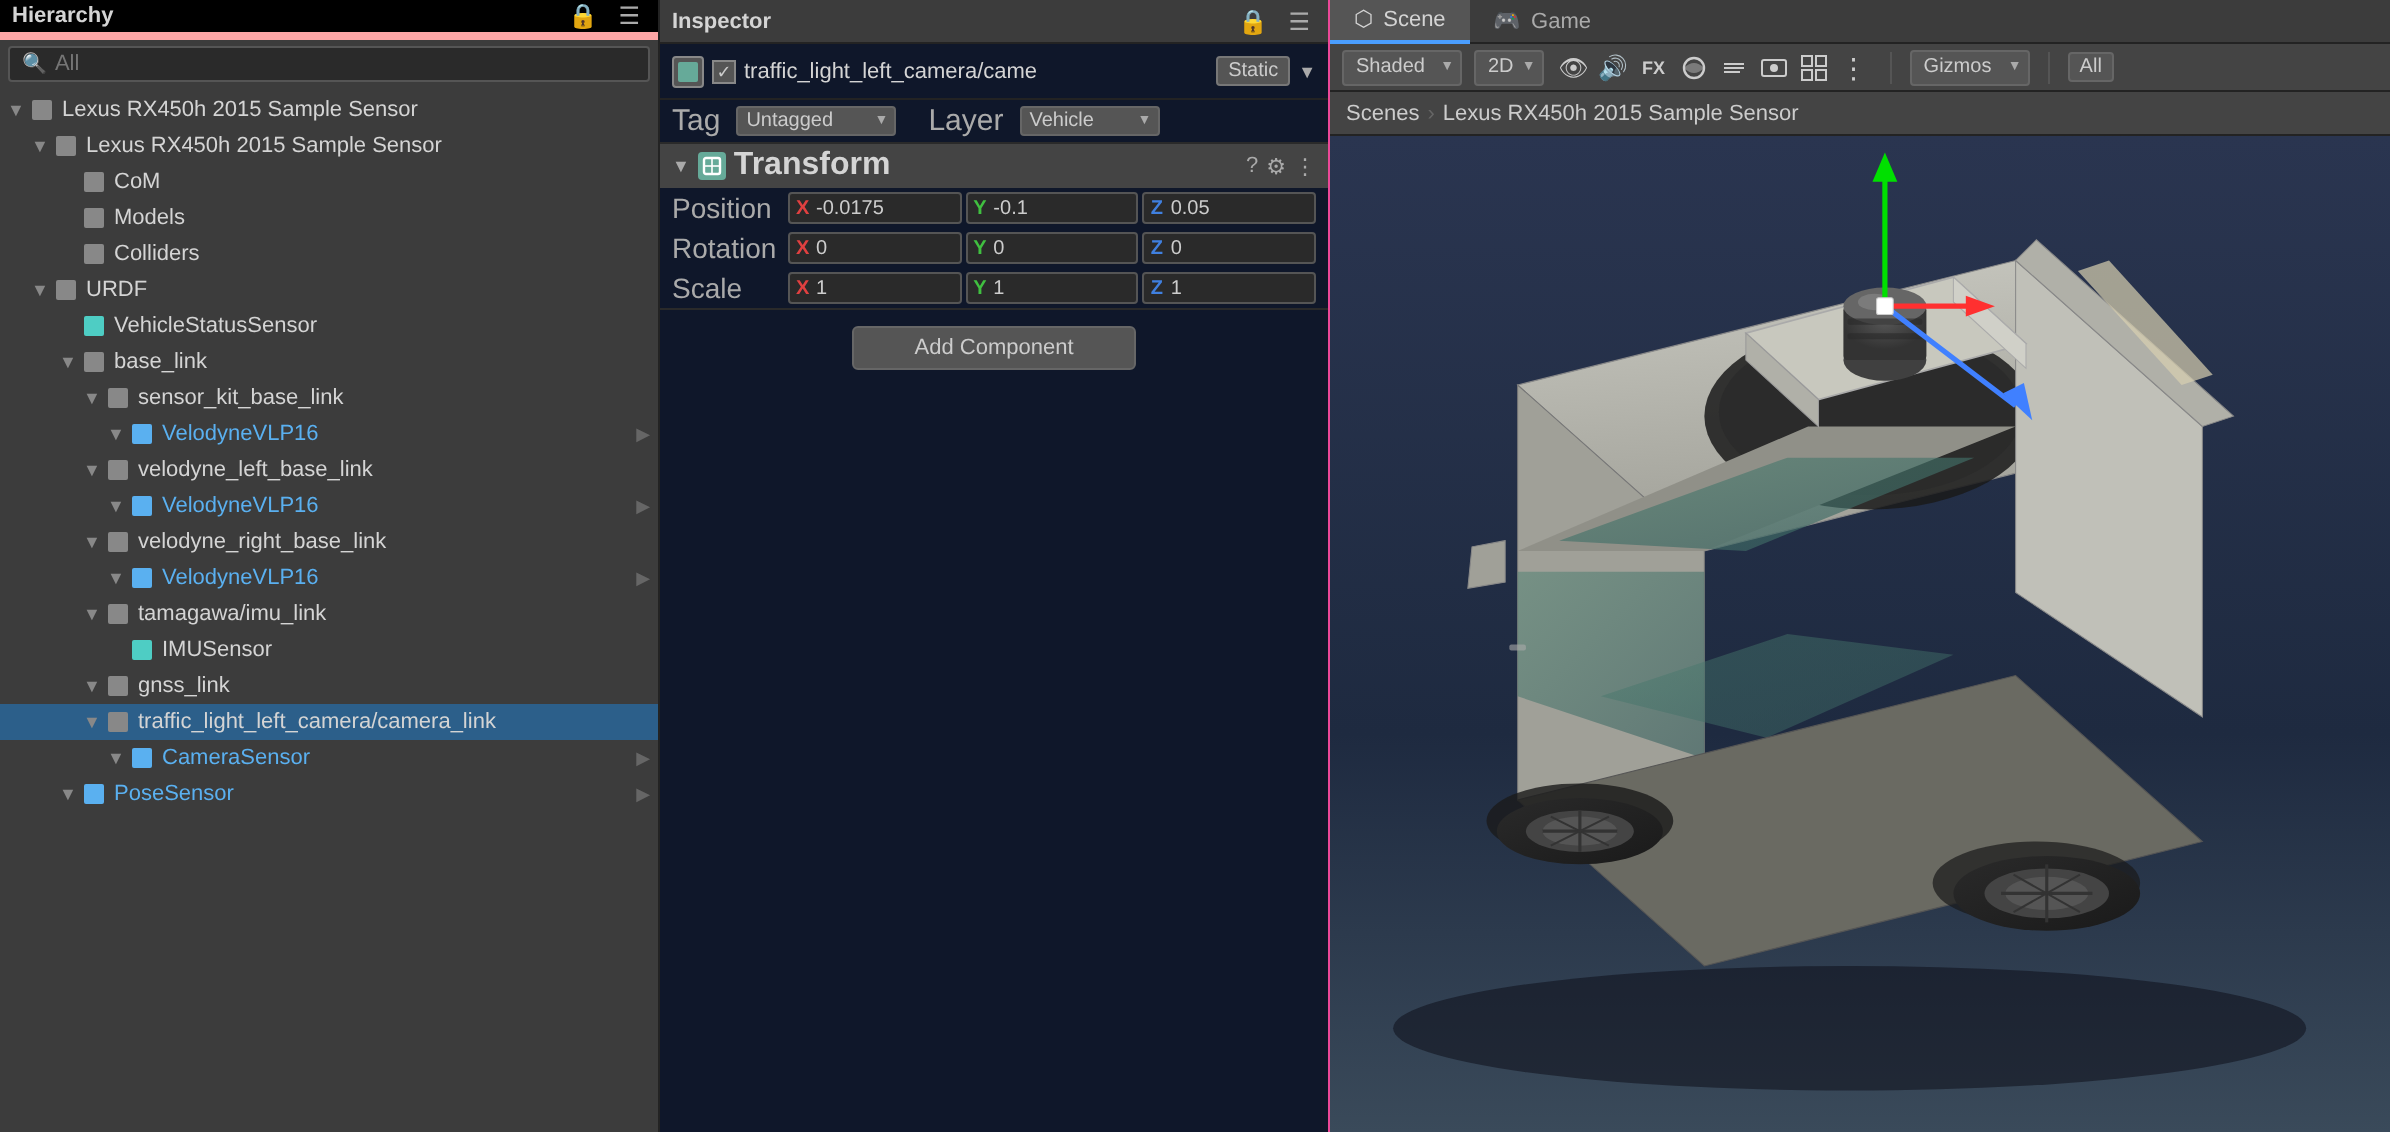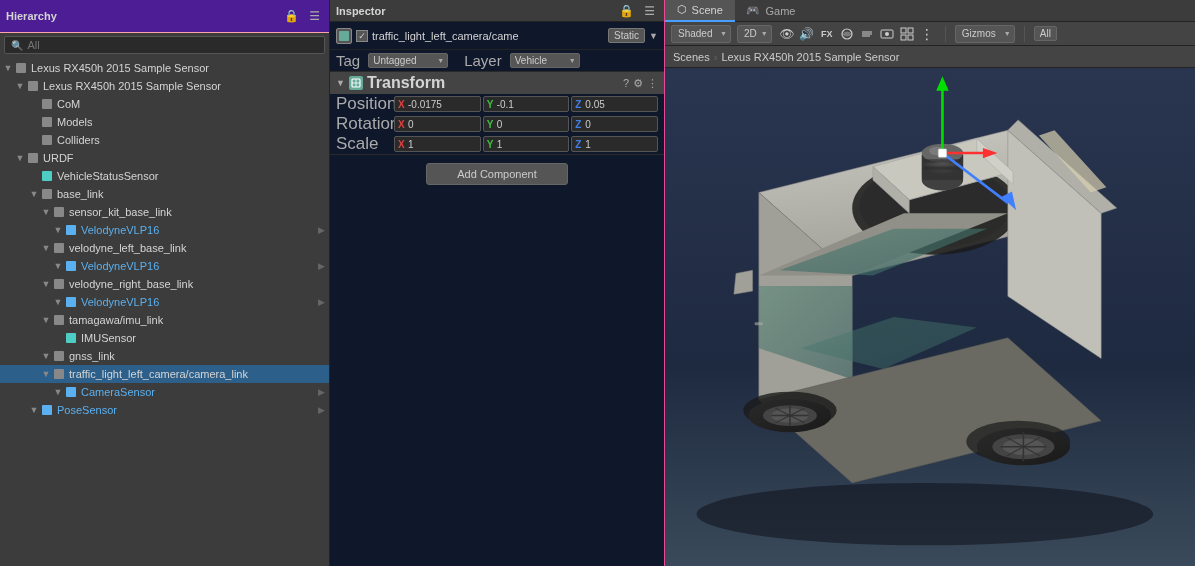--- a/index.html
+++ b/index.html
@@ -25,27 +25,27 @@
     
     .hierarchy-panel {
       width: 330px;
       min-width: 330px;
       background: #3c3c3c;
       border-right: 1px solid #232323;
       display: flex;
       flex-direction: column;
     }
     .panel-header {
-      background: #4c1d95;
-      border-bottom: 1px solid #fca5a5;
+      background: #000000;
+      border-bottom: 4px solid #fca5a5;
       padding: 2px 6px;
       display: flex;
       align-items: center;
       justify-content: space-between;
-      height: 33px;
+      height: 20px;
     }
     .panel-header-left {
       display: flex;
       align-items: center;
       gap: 6px;
     }
     .panel-title {
       font-size: 11px;
       color: #d4d4d4;
       font-weight: 600;
@@ -228,21 +228,21 @@
 
     .transform-row {
       display: flex;
       align-items: center;
       padding: 2px 6px;
       height: 20px;
     }
     .transform-label {
       width: 58px;
       color: #aaa;
-      font-size: 17px;
+      font-size: 14px;
       flex-shrink: 0;
     }
     .xyz-group {
       display: flex;
       flex: 1;
       gap: 2px;
     }
     .xyz-field {
       display: flex;
       align-items: center;

